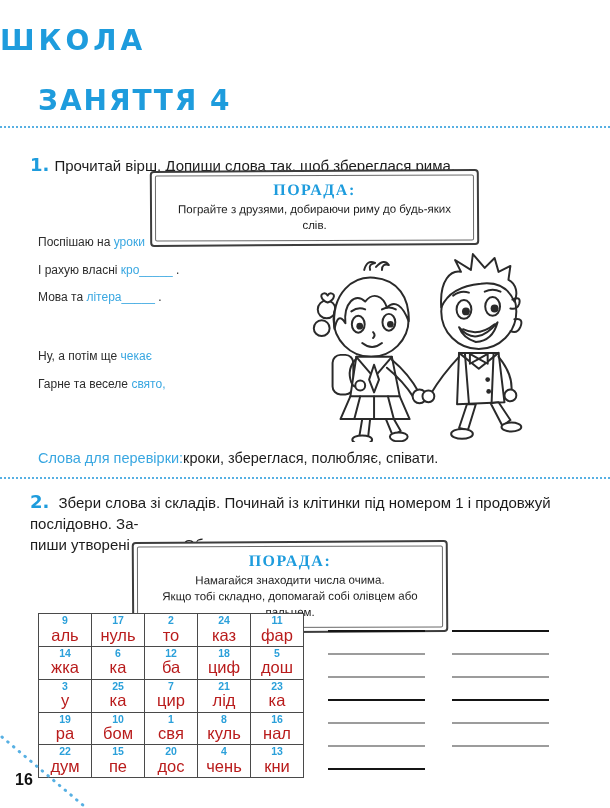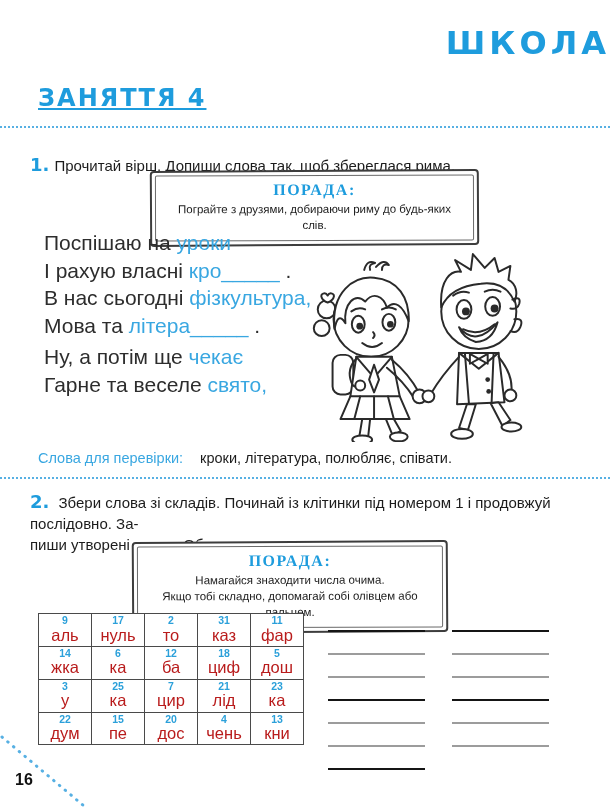--- a/index.html
+++ b/index.html
@@ -8,53 +8,53 @@
     --tbl-num:#2ba0da;
     --dots:#57b0e3;
     --ink:#262626;
   }
   html,body{margin:0;padding:0;background:#fff;}
   .page{
     position:relative;width:610px;height:808px;background:#ffffff;
     font-family:"Liberation Sans",sans-serif;color:var(--ink);overflow:hidden;
   }
   #title{
-    position:absolute;top:24px;left:0;right:0;text-align:right;
-    font-family:"DejaVu Sans",sans-serif;font-weight:bold;font-size:32px;
+    position:absolute;top:24px;left:0;right:0;text-align:left;
+    font-family:"DejaVu Sans",sans-serif;font-weight:bold;font-size:28px;
     color:var(--accent);letter-spacing:4px;
   }
   #lesson{
     position:absolute;top:84px;left:38px;
-    font-family:"DejaVu Sans",sans-serif;font-weight:bold;font-size:24px;
-    color:var(--accent);letter-spacing:2px;text-decoration:underline;
+    font-family:"DejaVu Sans",sans-serif;font-weight:bold;font-size:28px;
+    color:var(--accent);letter-spacing:2px;
   }
   .sep{position:absolute;left:0;right:0;height:0;border-top:2px dotted var(--dots);}
   #sep1{top:126px}
   #sep2{top:477px}
 
   .ex-num{color:var(--accent);font-weight:bold;font-size:18px;margin-right:5px;font-family:"DejaVu Sans",sans-serif;}
   #ex1{position:absolute;top:154px;left:30px;width:565px;font-size:15px;color:#1c1c1c;}
   #ex2{position:absolute;top:491px;left:30px;width:558px;font-size:15px;line-height:21px;color:#1c1c1c;}
 
   .tip-box{position:absolute;border:2px solid #3d3d3d;border-radius:4px;background:#fff;transform:rotate(-0.35deg);}
   .tip-inner{border:1px solid #6a6a6a;border-radius:2px;margin:3px;padding:5px 10px 7px;text-align:center;transform:rotate(0.2deg);}
   #tip1{top:170px;left:150px;width:325px;}
   #tip2{top:541px;left:132px;width:312px;}
   .tip-title{color:var(--accent);font-weight:bold;font-size:16px;letter-spacing:1.5px;margin-bottom:2px;font-family:Liberation Serif, serif;}
   .tip-text{font-size:11.5px;color:#1b1b1b;line-height:1.4;}
 
-  .poem{position:absolute;left:44px;font-size:21px;line-height:27.5px;color:#2d2d2d;}
+  .poem{position:absolute;left:38px;font-size:12px;line-height:27.5px;color:#2d2d2d;}
   #stanza1{top:229px}
   #stanza2{top:343px}
   .accent{color:var(--accent-light);}
 
   #illustration{position:absolute;left:297px;top:246px;}
 
   #check{position:absolute;top:450px;left:38px;font-size:14.5px;color:#1c1c1c;}
-  #check .label{color:var(--accent-light);margin-right:17px;}
+  #check .label{color:var(--accent-light);margin-right:0;}
 
   #syl-table{position:absolute;left:38px;top:613px;border-collapse:collapse;}
   #syl-table td{
     border:1.6px solid #4a4a4a;width:52px;height:30px;padding:0;
     text-align:center;vertical-align:middle;background:#fff;
   }
   .cell-num{font-size:10.5px;font-weight:bold;color:var(--tbl-num);line-height:1.1;margin-top:1px;}
   .cell-syl{font-size:16.5px;color:#b91c1c;line-height:1.05;margin-bottom:2px;}
 
   .answer-col{position:absolute;top:630px;width:97px;}
@@ -85,21 +85,20 @@
       <div class="tip-title">ПОРАДА:</div>
       <div class="tip-text">
           <div>Пограйте з друзями, добираючи риму до будь-яких слів.</div>
         </div>
     </div>
   </div>
 
   <div class="poem" id="stanza1">
       <div class="poem-line"><span>Поспішаю на </span><span class="accent">уроки</span></div>
       <div class="poem-line"><span>І рахую власні </span><span class="accent">кро_____</span><span> .</span></div>
-      <div class="poem-line"><span>В нас сьогодні </span><span class="accent">фізкультура,</span></div>
       <div class="poem-line"><span>Мова та </span><span class="accent">літера_____</span><span> .</span></div>
     </div>
   <div class="poem" id="stanza2">
       <div class="poem-line"><span>Ну, а потім ще </span><span class="accent">чекає</span></div>
       <div class="poem-line"><span>Гарне та веселе </span><span class="accent">свято,</span></div>
     </div>
 
   <svg id="illustration" width="247" height="196" viewBox="0 0 250 198" fill="none" stroke="#2a2a2a" stroke-width="2" stroke-linecap="round" stroke-linejoin="round">
 
     <g>
@@ -163,21 +162,21 @@
       <path d="M204,112 Q219,130 217,148"></path>
       <circle cx="216" cy="151" r="6" fill="#fff"></circle>
       <path d="M172,160 L181,160 L173,186 L164,184 Z" fill="#fff"></path>
       <ellipse cx="167" cy="190" rx="11" ry="5" fill="#fff"></ellipse>
       <path d="M196,159 L204,158 L216,176 L208,182 Z" fill="#fff"></path>
       <ellipse cx="217" cy="183" rx="10" ry="4.5" fill="#fff"></ellipse>
     </g>
   </svg>
 
   <div id="check">
-    <span class="label">Слова для перевірки:</span><span>кроки, література, полюбляє, співати.</span>
+    <span class="label">Слова для перевірки:</span><span>кроки, збереглася, полюбляє, співати.</span>
   </div>
 
   <div class="sep" id="sep2"></div>
 
   <div id="ex2">
     <span class="ex-num">2.</span><span><span> Збери слова зі складів. Починай із клітинки під номером 1 і продовжуй послідовно. За-</span><div>пиши утворені слова. Обведи те, що має один склад.</div></span>
   </div>
 
   <div class="tip-box" id="tip2">
     <div class="tip-inner">
@@ -198,21 +197,21 @@
           </td>
           <td>
             <div class="cell-num">17</div>
             <div class="cell-syl">нуль</div>
           </td>
           <td>
             <div class="cell-num">2</div>
             <div class="cell-syl">то</div>
           </td>
           <td>
-            <div class="cell-num">31</div>
+            <div class="cell-num">24</div>
             <div class="cell-syl">каз</div>
           </td>
           <td>
             <div class="cell-num">11</div>
             <div class="cell-syl">фар</div>
           </td>
         </tr>
         <tr>
           <td>
             <div class="cell-num">14</div>
@@ -248,20 +247,42 @@
             <div class="cell-num">7</div>
             <div class="cell-syl">цир</div>
           </td>
           <td>
             <div class="cell-num">21</div>
             <div class="cell-syl">лід</div>
           </td>
           <td>
             <div class="cell-num">23</div>
             <div class="cell-syl">ка</div>
+          </td>
+        </tr>
+        <tr>
+          <td>
+            <div class="cell-num">19</div>
+            <div class="cell-syl">ра</div>
+          </td>
+          <td>
+            <div class="cell-num">10</div>
+            <div class="cell-syl">бом</div>
+          </td>
+          <td>
+            <div class="cell-num">1</div>
+            <div class="cell-syl">свя</div>
+          </td>
+          <td>
+            <div class="cell-num">8</div>
+            <div class="cell-syl">куль</div>
+          </td>
+          <td>
+            <div class="cell-num">16</div>
+            <div class="cell-syl">нал</div>
           </td>
         </tr>
         <tr>
           <td>
             <div class="cell-num">22</div>
             <div class="cell-syl">дум</div>
           </td>
           <td>
             <div class="cell-num">15</div>
             <div class="cell-syl">пе</div>

